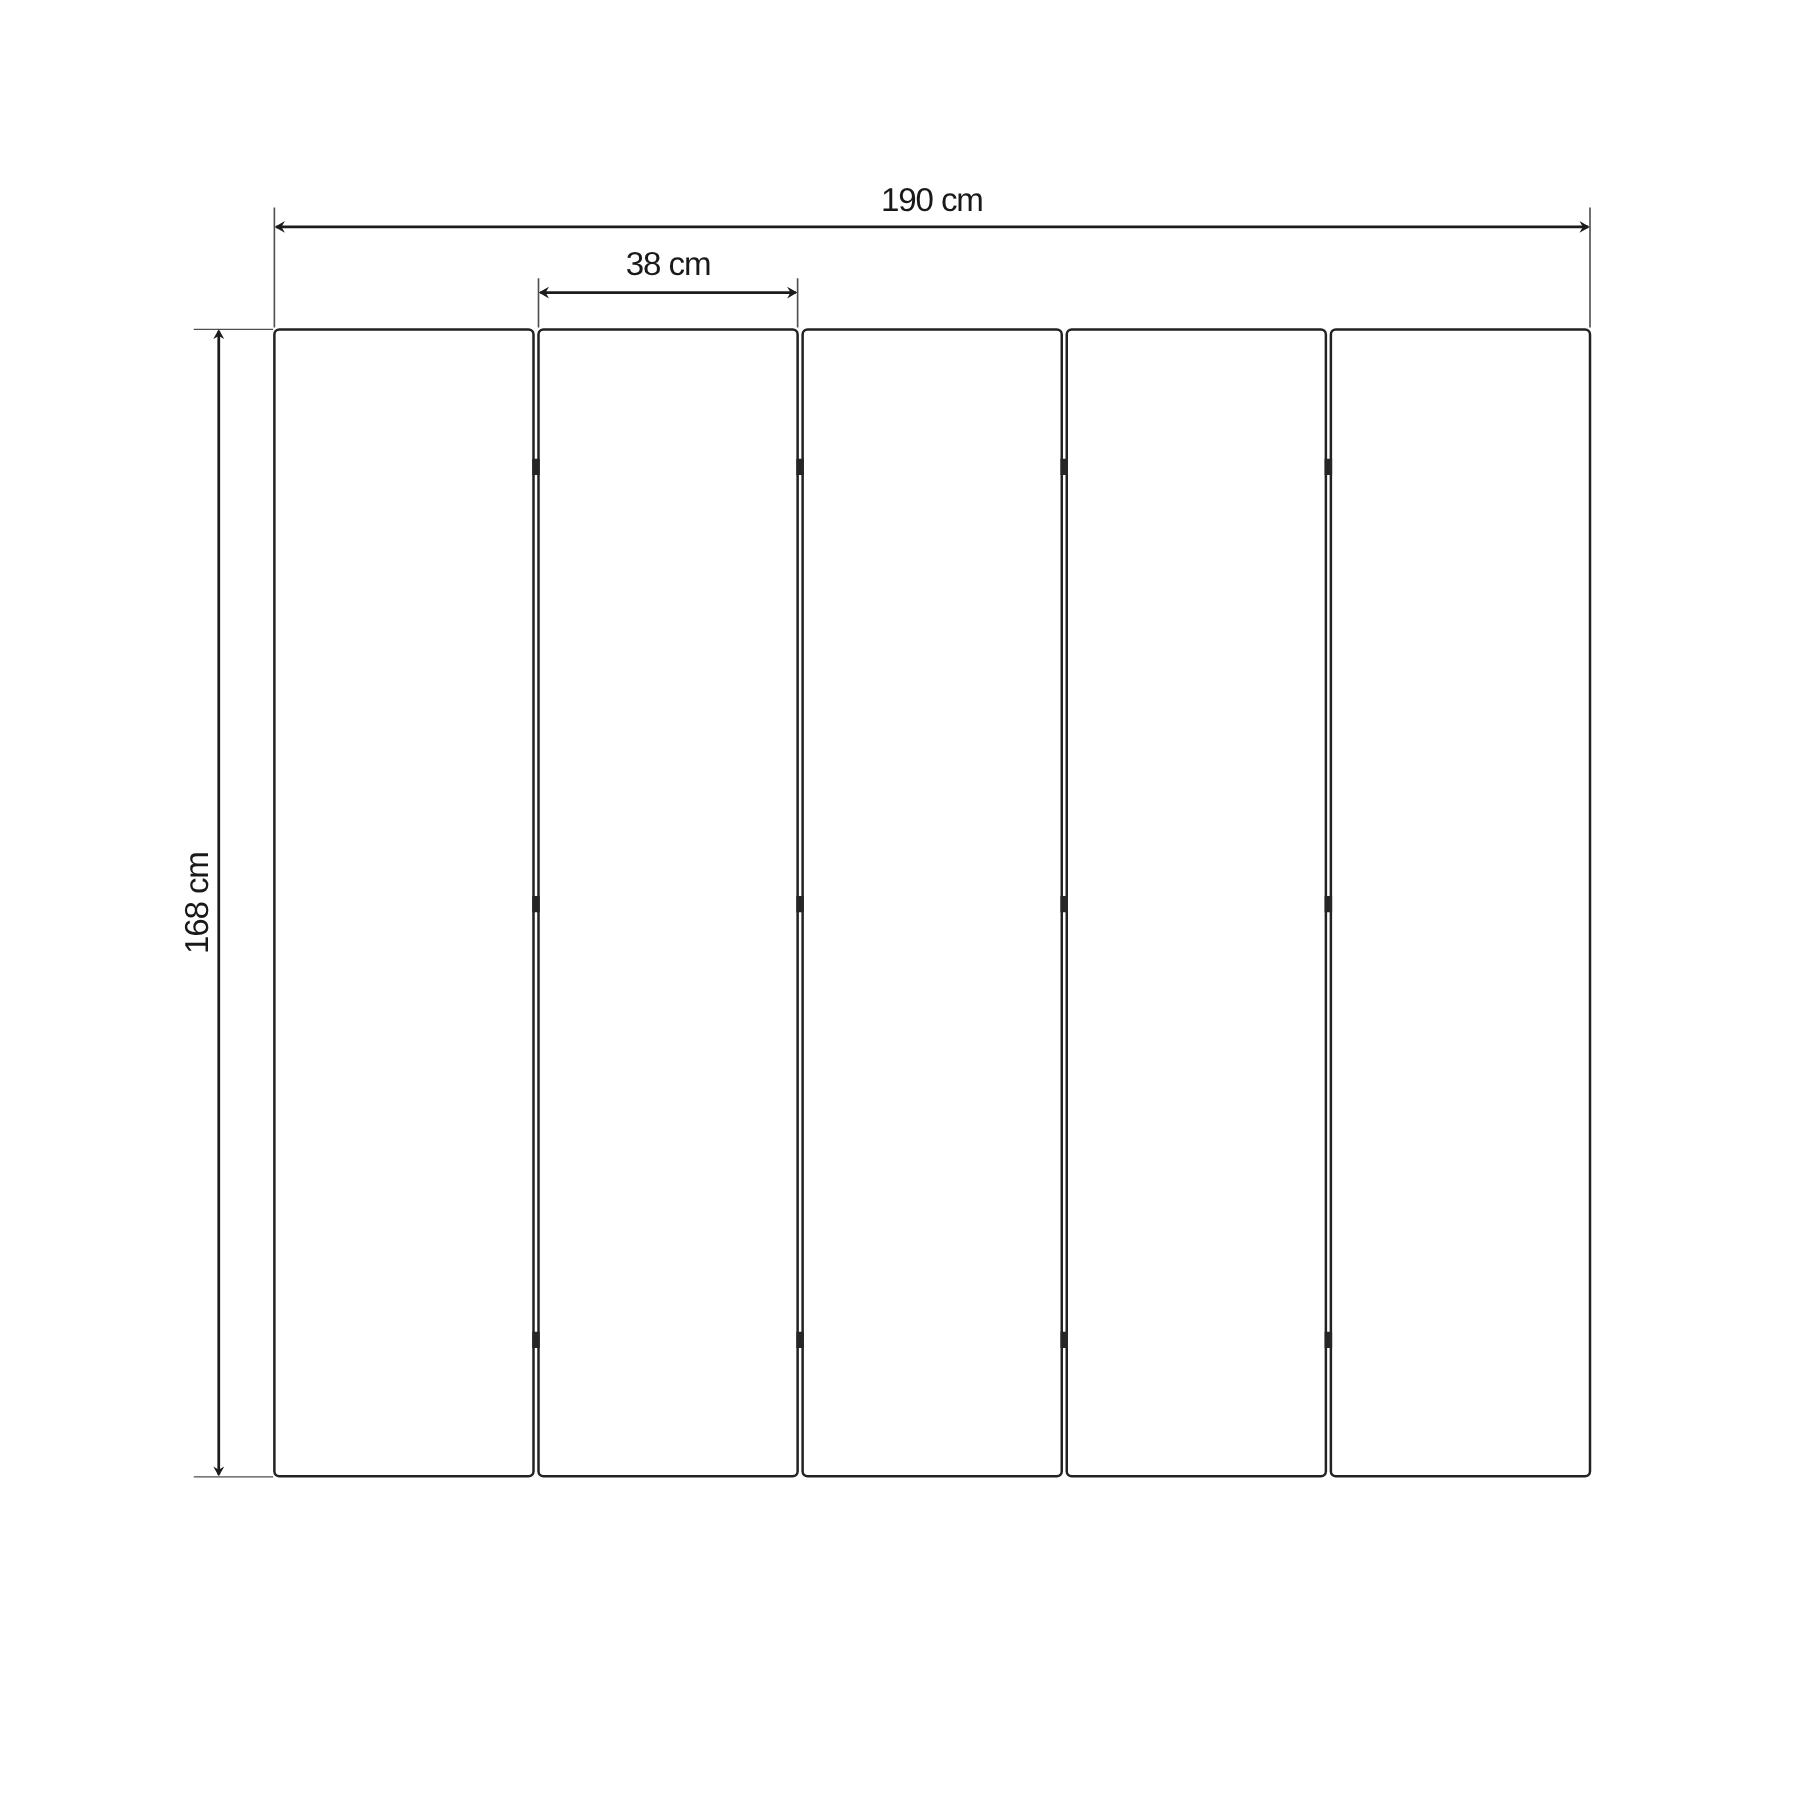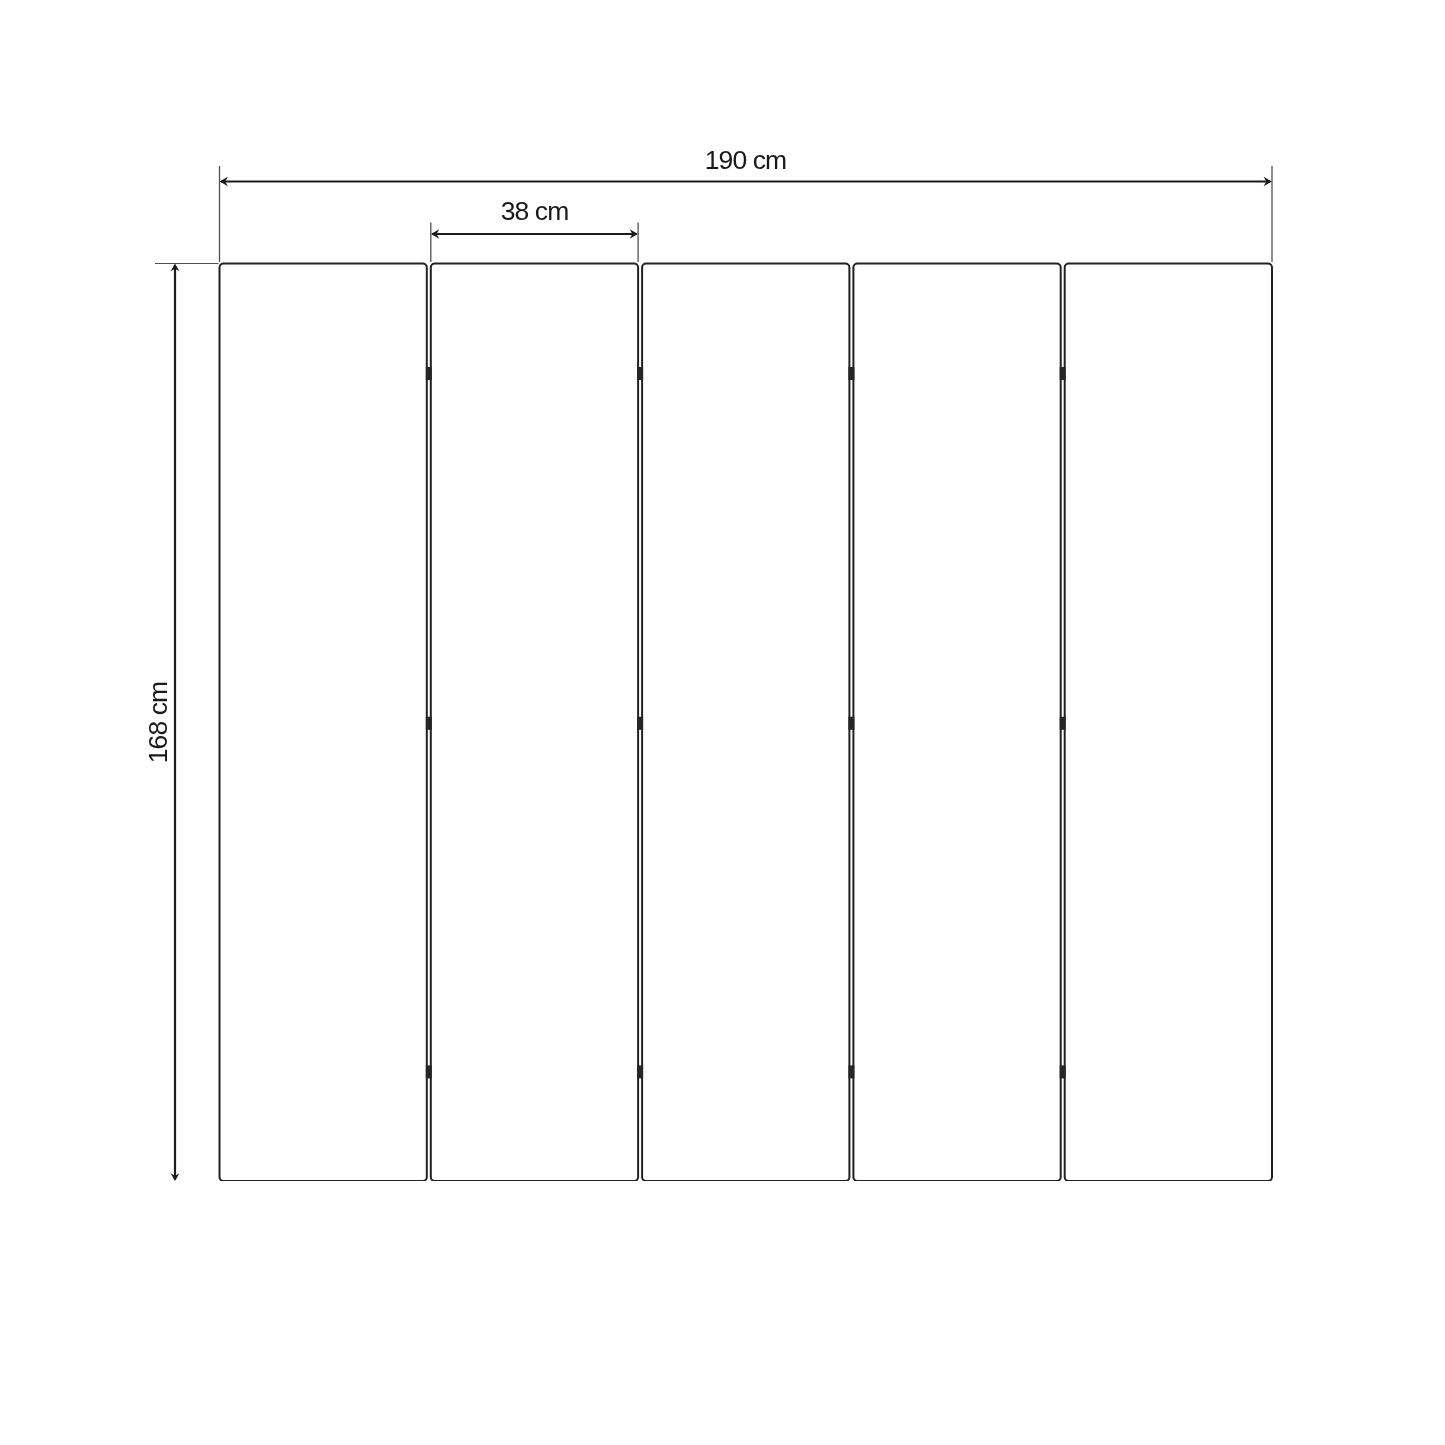--- a/index.html
+++ b/index.html
@@ -1,16 +1,16 @@
 <!DOCTYPE html>
 <html><head>
 <meta charset="utf-8">
 <style>
   html,body{margin:0;padding:0;background:#ffffff;}
-  .page{width:1445px;height:1181px;position:relative;background:#ffffff;overflow:hidden;}
+  .page{width:1445px;height:1445px;position:relative;background:#ffffff;overflow:hidden;}
   svg{display:block;filter:opacity(0.999);}
   text{font-family:"Liberation Sans", sans-serif;fill:#191919;letter-spacing:-0.9px;}
 </style>
 </head>
 <body>
 <div class="page">
 <svg width="1445" height="1445" viewBox="0 0 1445 1445">
 
   <rect x="0" y="0" width="1445" height="1445" fill="#ffffff"></rect>
 

